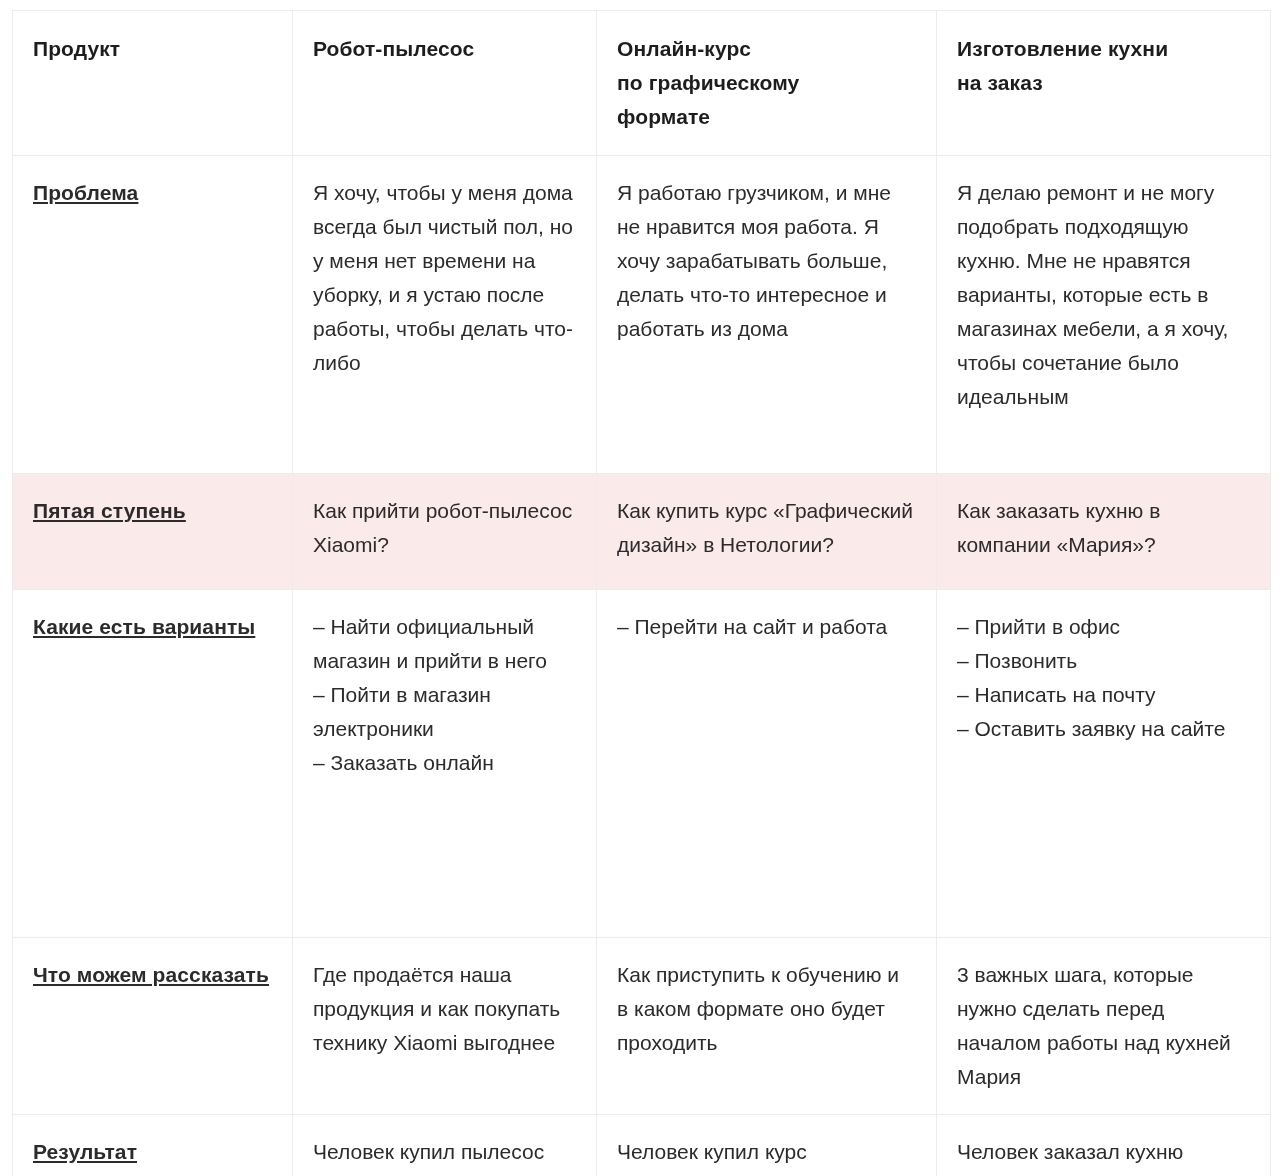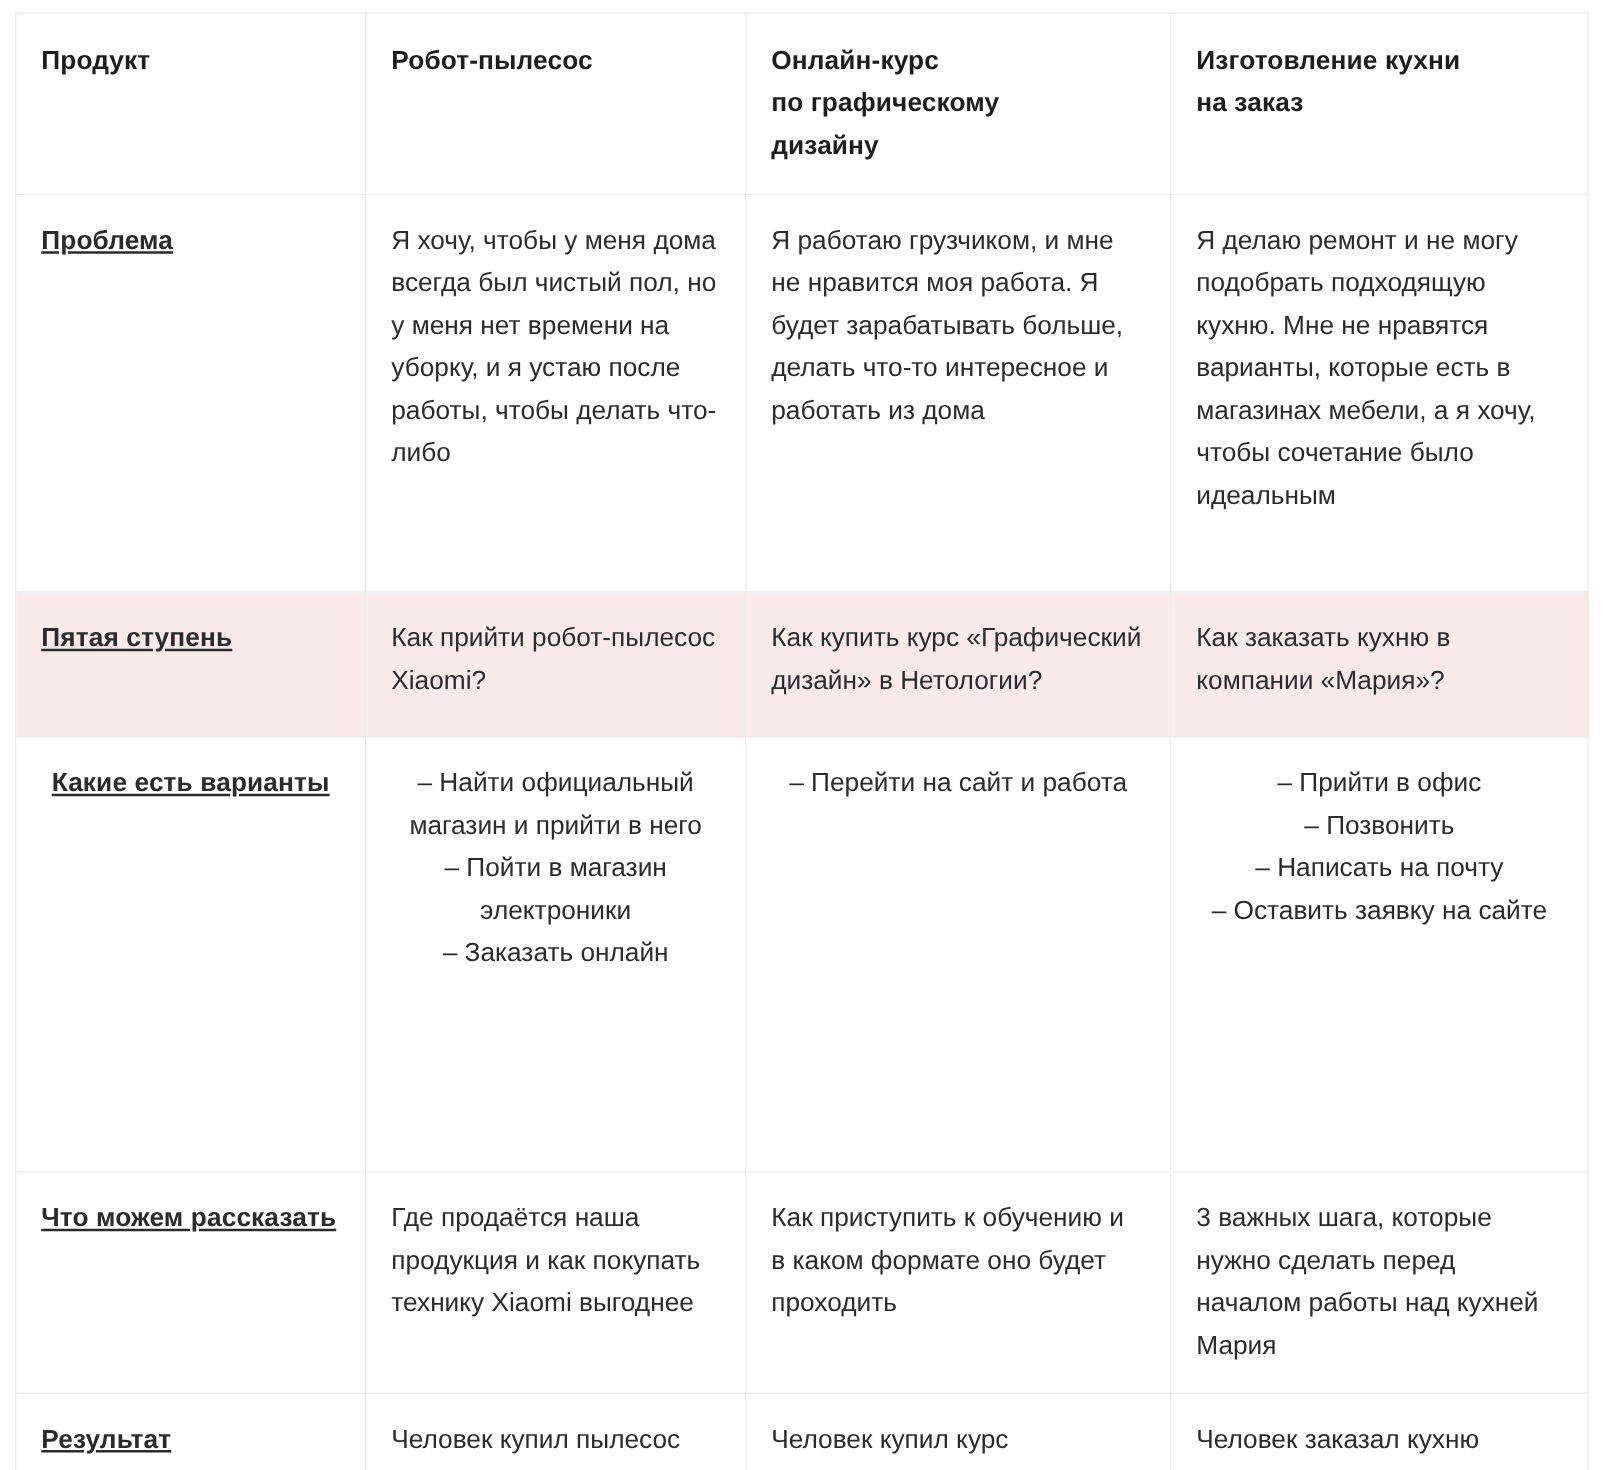--- a/index.html
+++ b/index.html
@@ -66,50 +66,50 @@
     height: 142px;
     box-sizing: border-box;
   }
 
   tr.highlight td {
     background: #faeaea;
   }
 
   tr.r-problem td   { height: 318px; box-sizing: border-box; }
   tr.r-step td      { height: 116px; box-sizing: border-box; }
-  tr.r-options td   { height: 348px; box-sizing: border-box; text-align: center; }
+  tr.r-options td   { height: 348px; box-sizing: border-box; }
   tr.r-tell td      { height: 172px; box-sizing: border-box; }
   tr.r-result td    { height: 106px; box-sizing: border-box; }
 </style>
 </head>
 <body>
 
 <div class="table-wrap">
   <table class="product-table">
     <colgroup>
       <col class="c-label">
       <col class="c-col1">
       <col class="c-col2">
       <col class="c-col3">
     </colgroup>
     <tbody>
       <tr class="header-row">
         <td class="spacer-head">Продукт</td>
         <td class="spacer-head">Робот-пылесос</td>
         <td class="spacer-head">Онлайн-курс
 по графическому
-дизайну</td>
+формате</td>
         <td class="spacer-head">Изготовление кухни
 на заказ</td>
       </tr>
 
       <tr class="r-problem">
         <td class="rowhead">Проблема</td>
         <td>Я хочу, чтобы у меня дома всегда был чистый пол, но у меня нет времени на уборку, и я устаю после работы, чтобы делать что-либо</td>
-        <td>Я работаю грузчиком, и мне не нравится моя работа. Я будет зарабатывать больше, делать что-то интересное и работать из дома</td>
+        <td>Я работаю грузчиком, и мне не нравится моя работа. Я хочу зарабатывать больше, делать что-то интересное и работать из дома</td>
         <td>Я делаю ремонт и не могу подобрать подходящую кухню. Мне не нравятся варианты, которые есть в магазинах мебели, а я хочу, чтобы сочетание было идеальным</td>
       </tr>
 
       <tr class="r-step highlight">
         <td class="rowhead">Пятая ступень</td>
         <td>Как прийти робот-пылесос Xiaomi?</td>
         <td>Как купить курс «Графический дизайн» в Нетологии?</td>
         <td>Как заказать кухню в компании «Мария»?</td>
       </tr>
 

